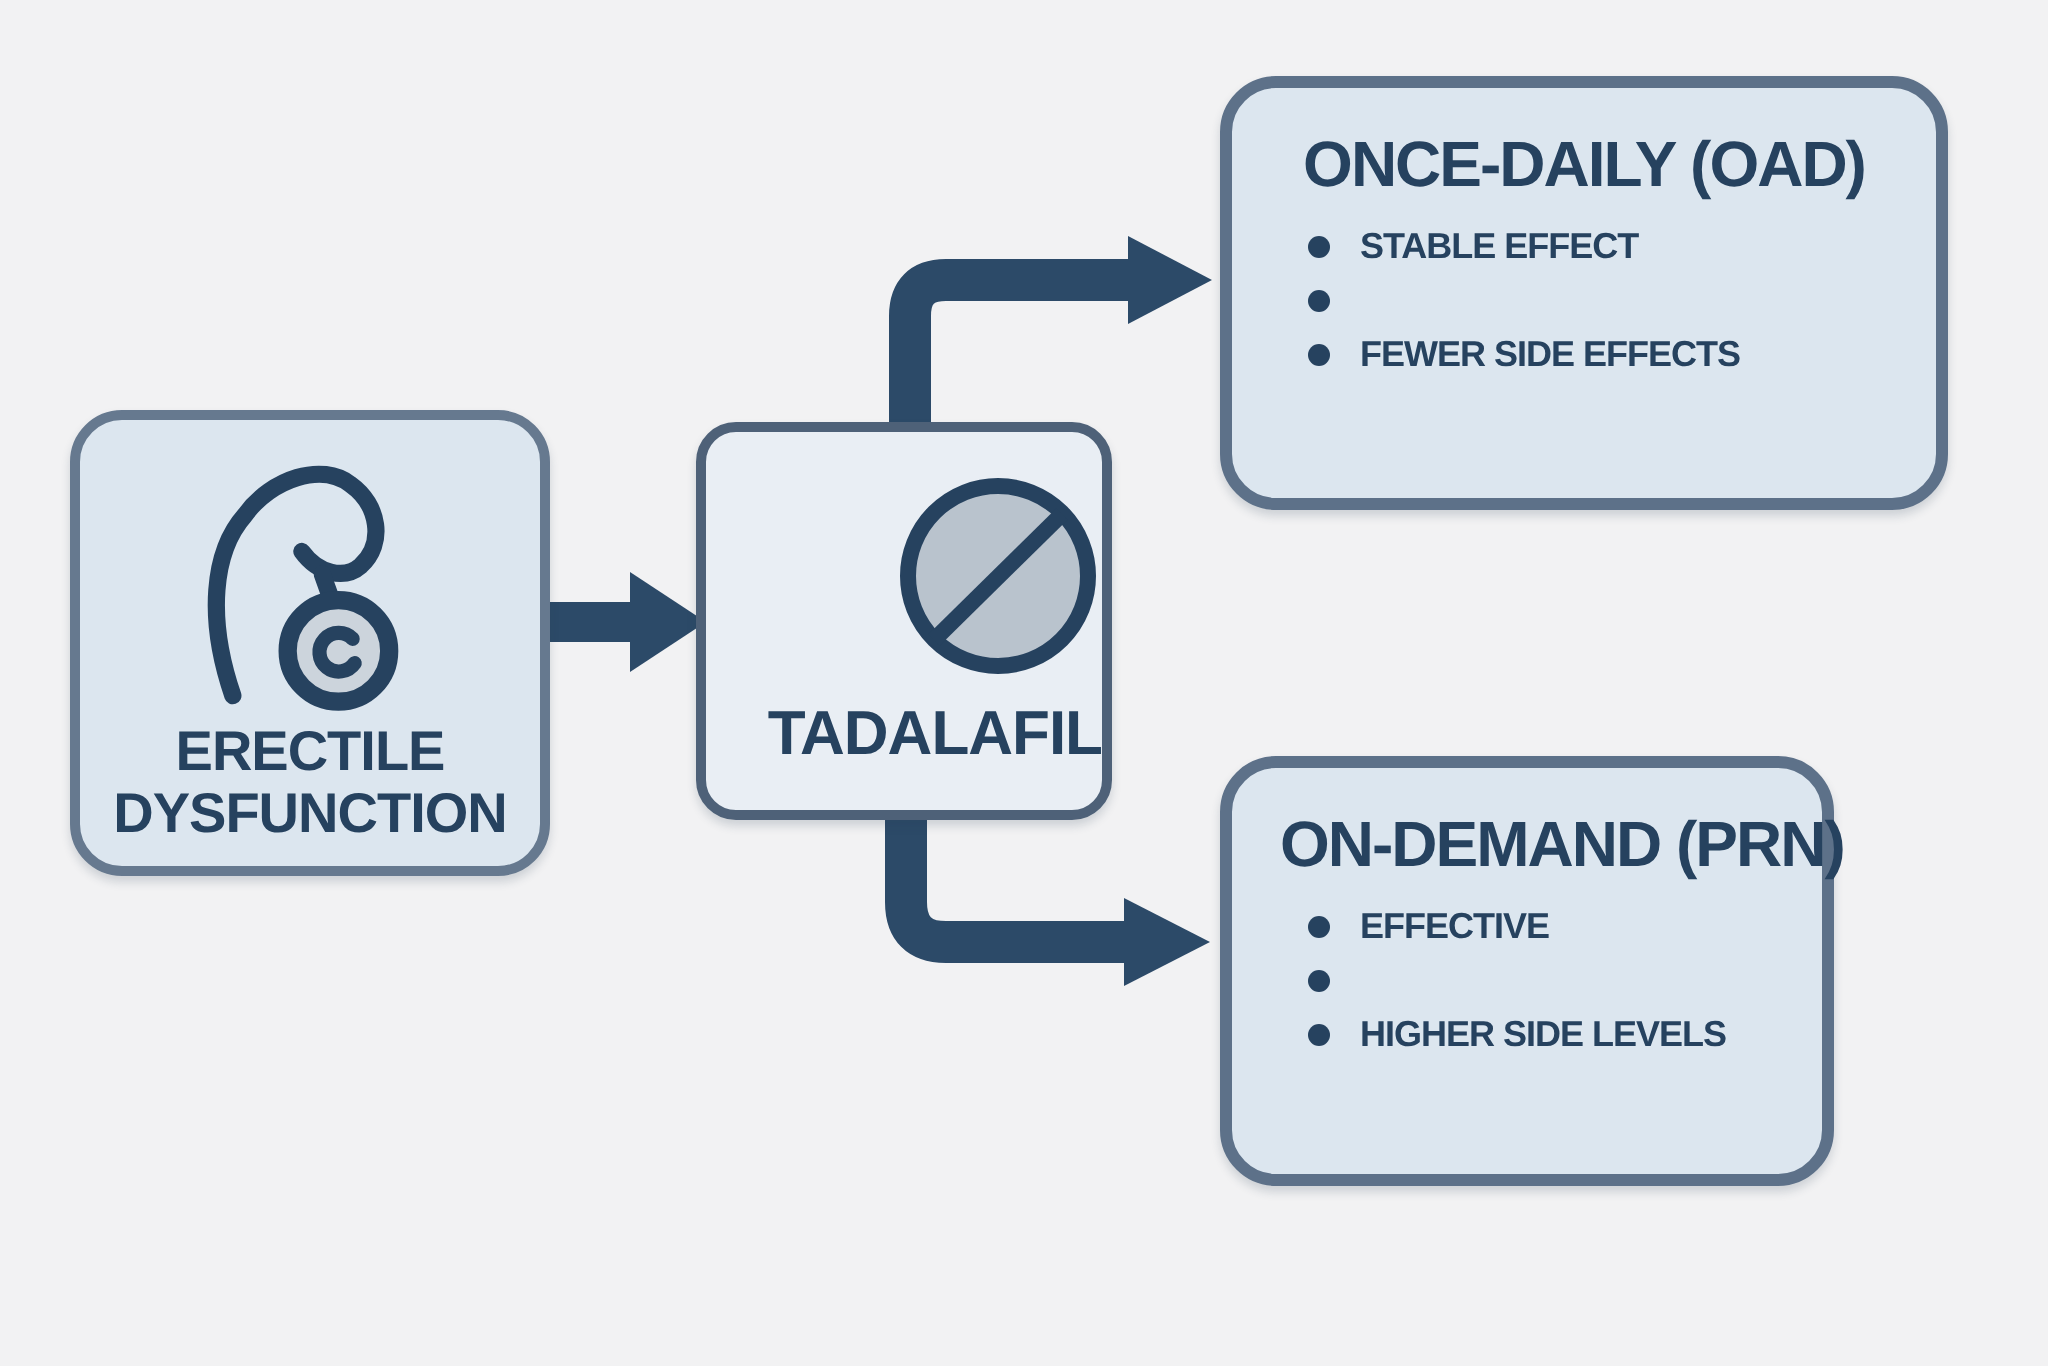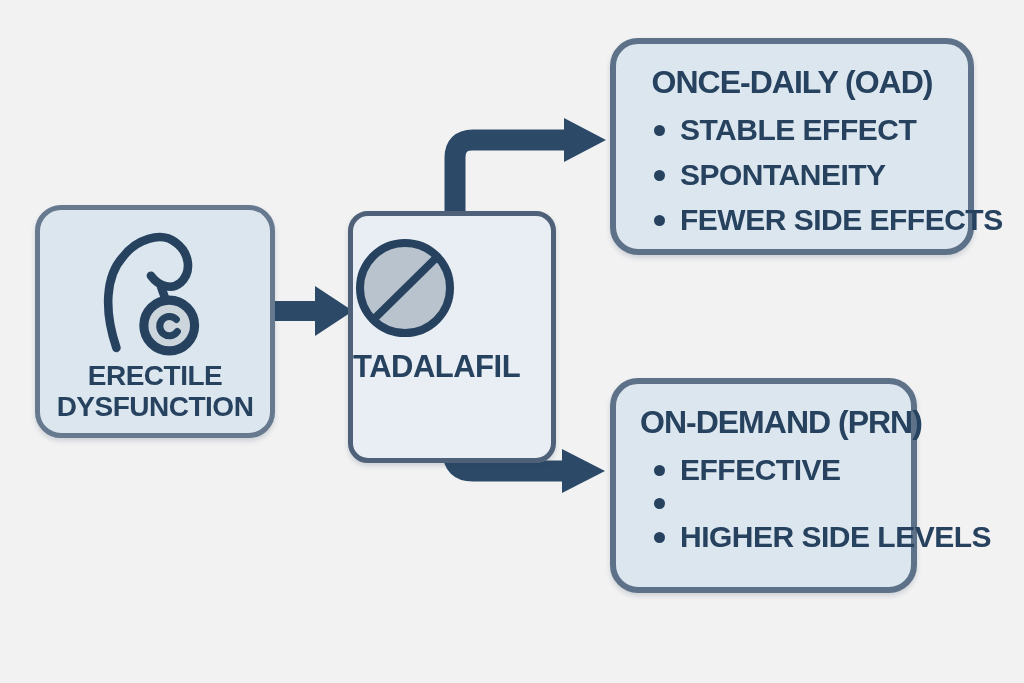--- a/index.html
+++ b/index.html
@@ -19,35 +19,35 @@
   body{font-family:"Liberation Sans","DejaVu Sans",sans-serif;background:var(--background);}
   .canvas{position:relative;width:1024px;height:683px;background:var(--background);}
   .connectors{position:absolute;left:0;top:0;width:1024px;height:683px;z-index:1;}
   .connectors .flow-stroke{fill:none;stroke:var(--arrow);stroke-width:21;}
   .connectors .flow-fill{fill:var(--arrow);stroke:none;}
   .box{position:absolute;z-index:2;background:var(--box-fill);
        box-shadow:0 3px 5px rgba(40,60,85,.18);}
   .box.condition{left:35px;top:205px;width:240px;height:233px;
        border:5px solid var(--border-slate);border-radius:26px;
        display:flex;flex-direction:column;align-items:center;padding-top:16px;}
-  .box.drug{left:348px;top:211px;width:208px;height:252px;
+  .box.drug{left:348px;top:211px;width:208px;height:199px;
        border:5px solid var(--border-dark);border-radius:20px;background:var(--box-fill-mid);
-       display:flex;flex-direction:column;align-items:flex-start;padding-top:20px;}
+       display:flex;flex-direction:column;align-items:flex-end;padding-top:20px;}
   .box.option{width:364px;border:6px solid var(--border-right);border-radius:28px;
        padding:20px 24px 14px 24px;}
   .box.option.top{left:610px;top:38px;height:217px;}
   .box.option.bottom{left:610px;top:378px;height:215px;width:307px;}
   .node-label{color:var(--navy);font-weight:bold;text-align:center;
        font-size:28px;line-height:1.12;letter-spacing:-0.5px;margin-top:0;}
   .box.drug .node-label{font-size:31px;margin-top:10px;}
   .option-title{color:var(--navy);font-weight:bold;text-align:center;
        font-size:32px;letter-spacing:-1px;margin-bottom:12px;white-space:nowrap;}
   ul.option-list{list-style:none;margin-left:14px;}
   ul.option-list li{display:flex;align-items:center;gap:15px;margin:11px 0;
-       color:var(--navy);font-weight:bold;font-size:30px;letter-spacing:-0.5px;white-space:nowrap;}
+       color:var(--navy);font-weight:bold;font-size:18px;letter-spacing:-0.5px;white-space:nowrap;}
   .bullet-dot{flex:0 0 auto;width:11px;height:11px;border-radius:50%;background:var(--navy);}
   .icon-svg{display:block;}
 </style>
 </head>
 <body>
 
 <div class="canvas">
 
   <svg class="connectors" viewBox="0 0 1024 683" xmlns="http://www.w3.org/2000/svg">
 
@@ -87,21 +87,20 @@
 
   <div class="box option top">
     <div class="option-title">ONCE-DAILY (OAD)</div>
     <ul class="option-list">
       <li>
         <span class="bullet-dot"></span>
         <span>STABLE EFFECT</span>
       </li>
       <li>
         <span class="bullet-dot"></span>
-        <span>SPONTANEITY</span>
       </li>
       <li>
         <span class="bullet-dot"></span>
         <span>FEWER SIDE EFFECTS</span>
       </li>
     </ul>
   </div>
 
   <div class="box option bottom">
     <div class="option-title">ON-DEMAND (PRN)</div>

